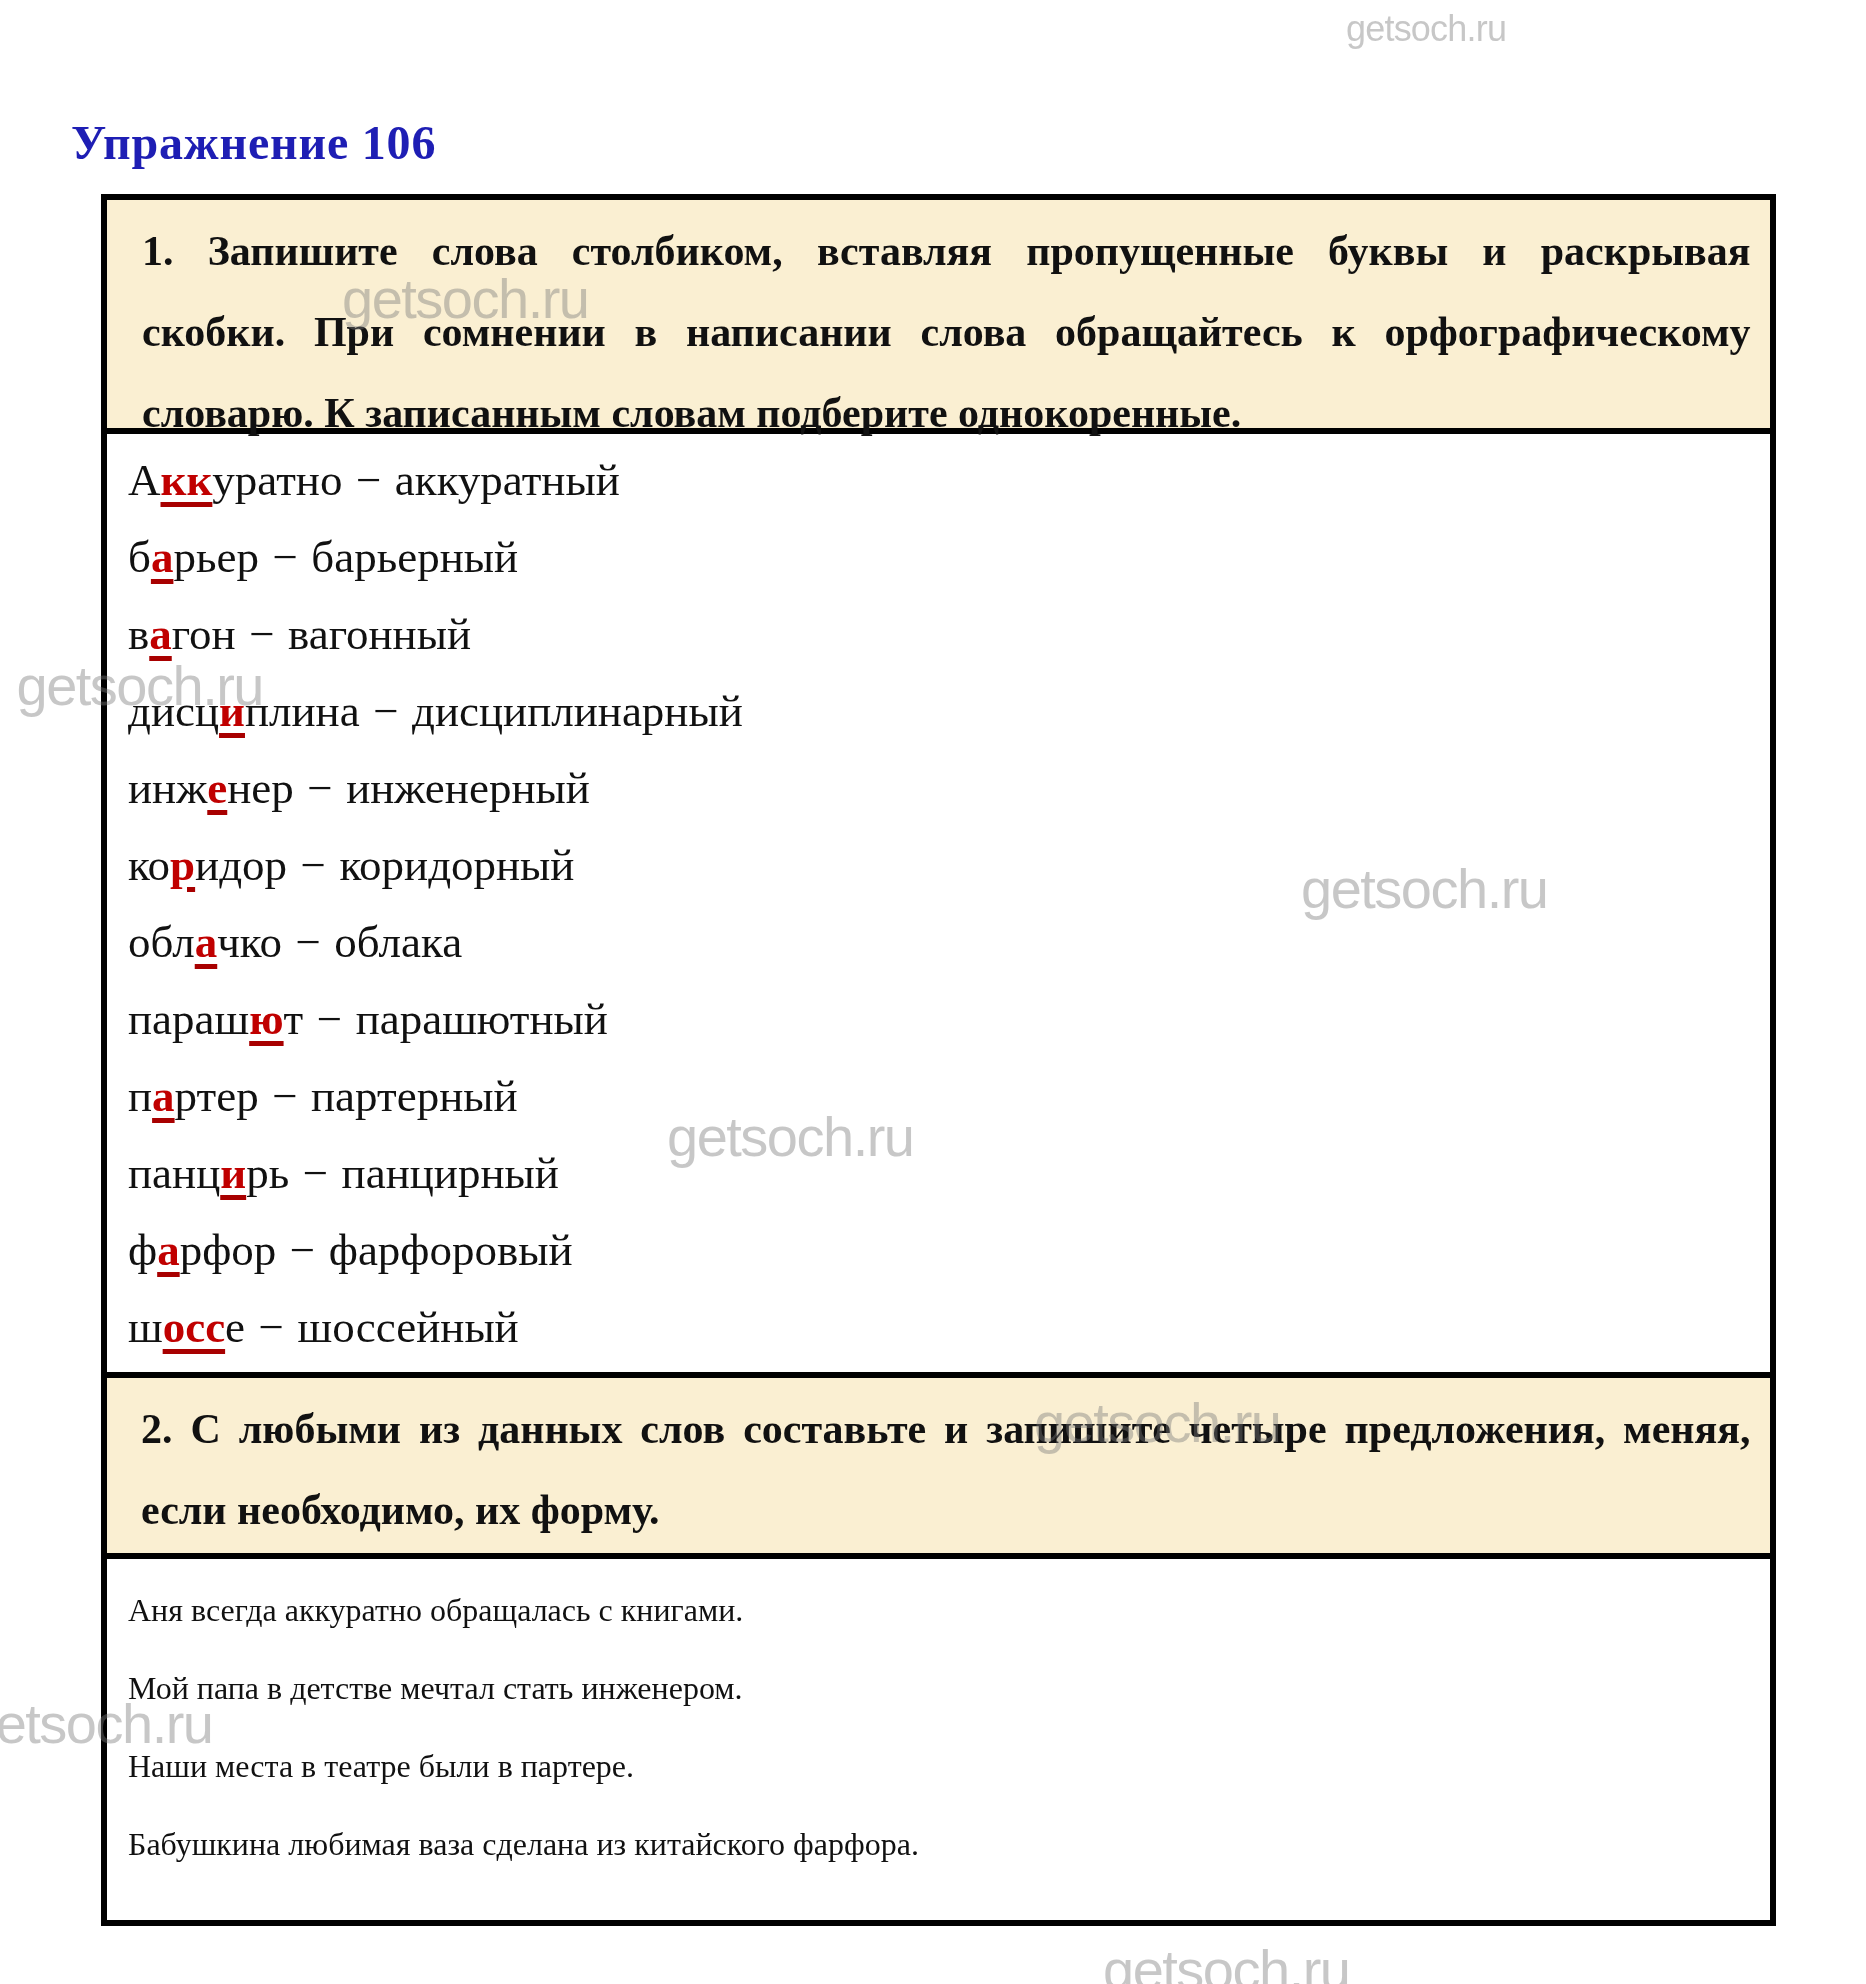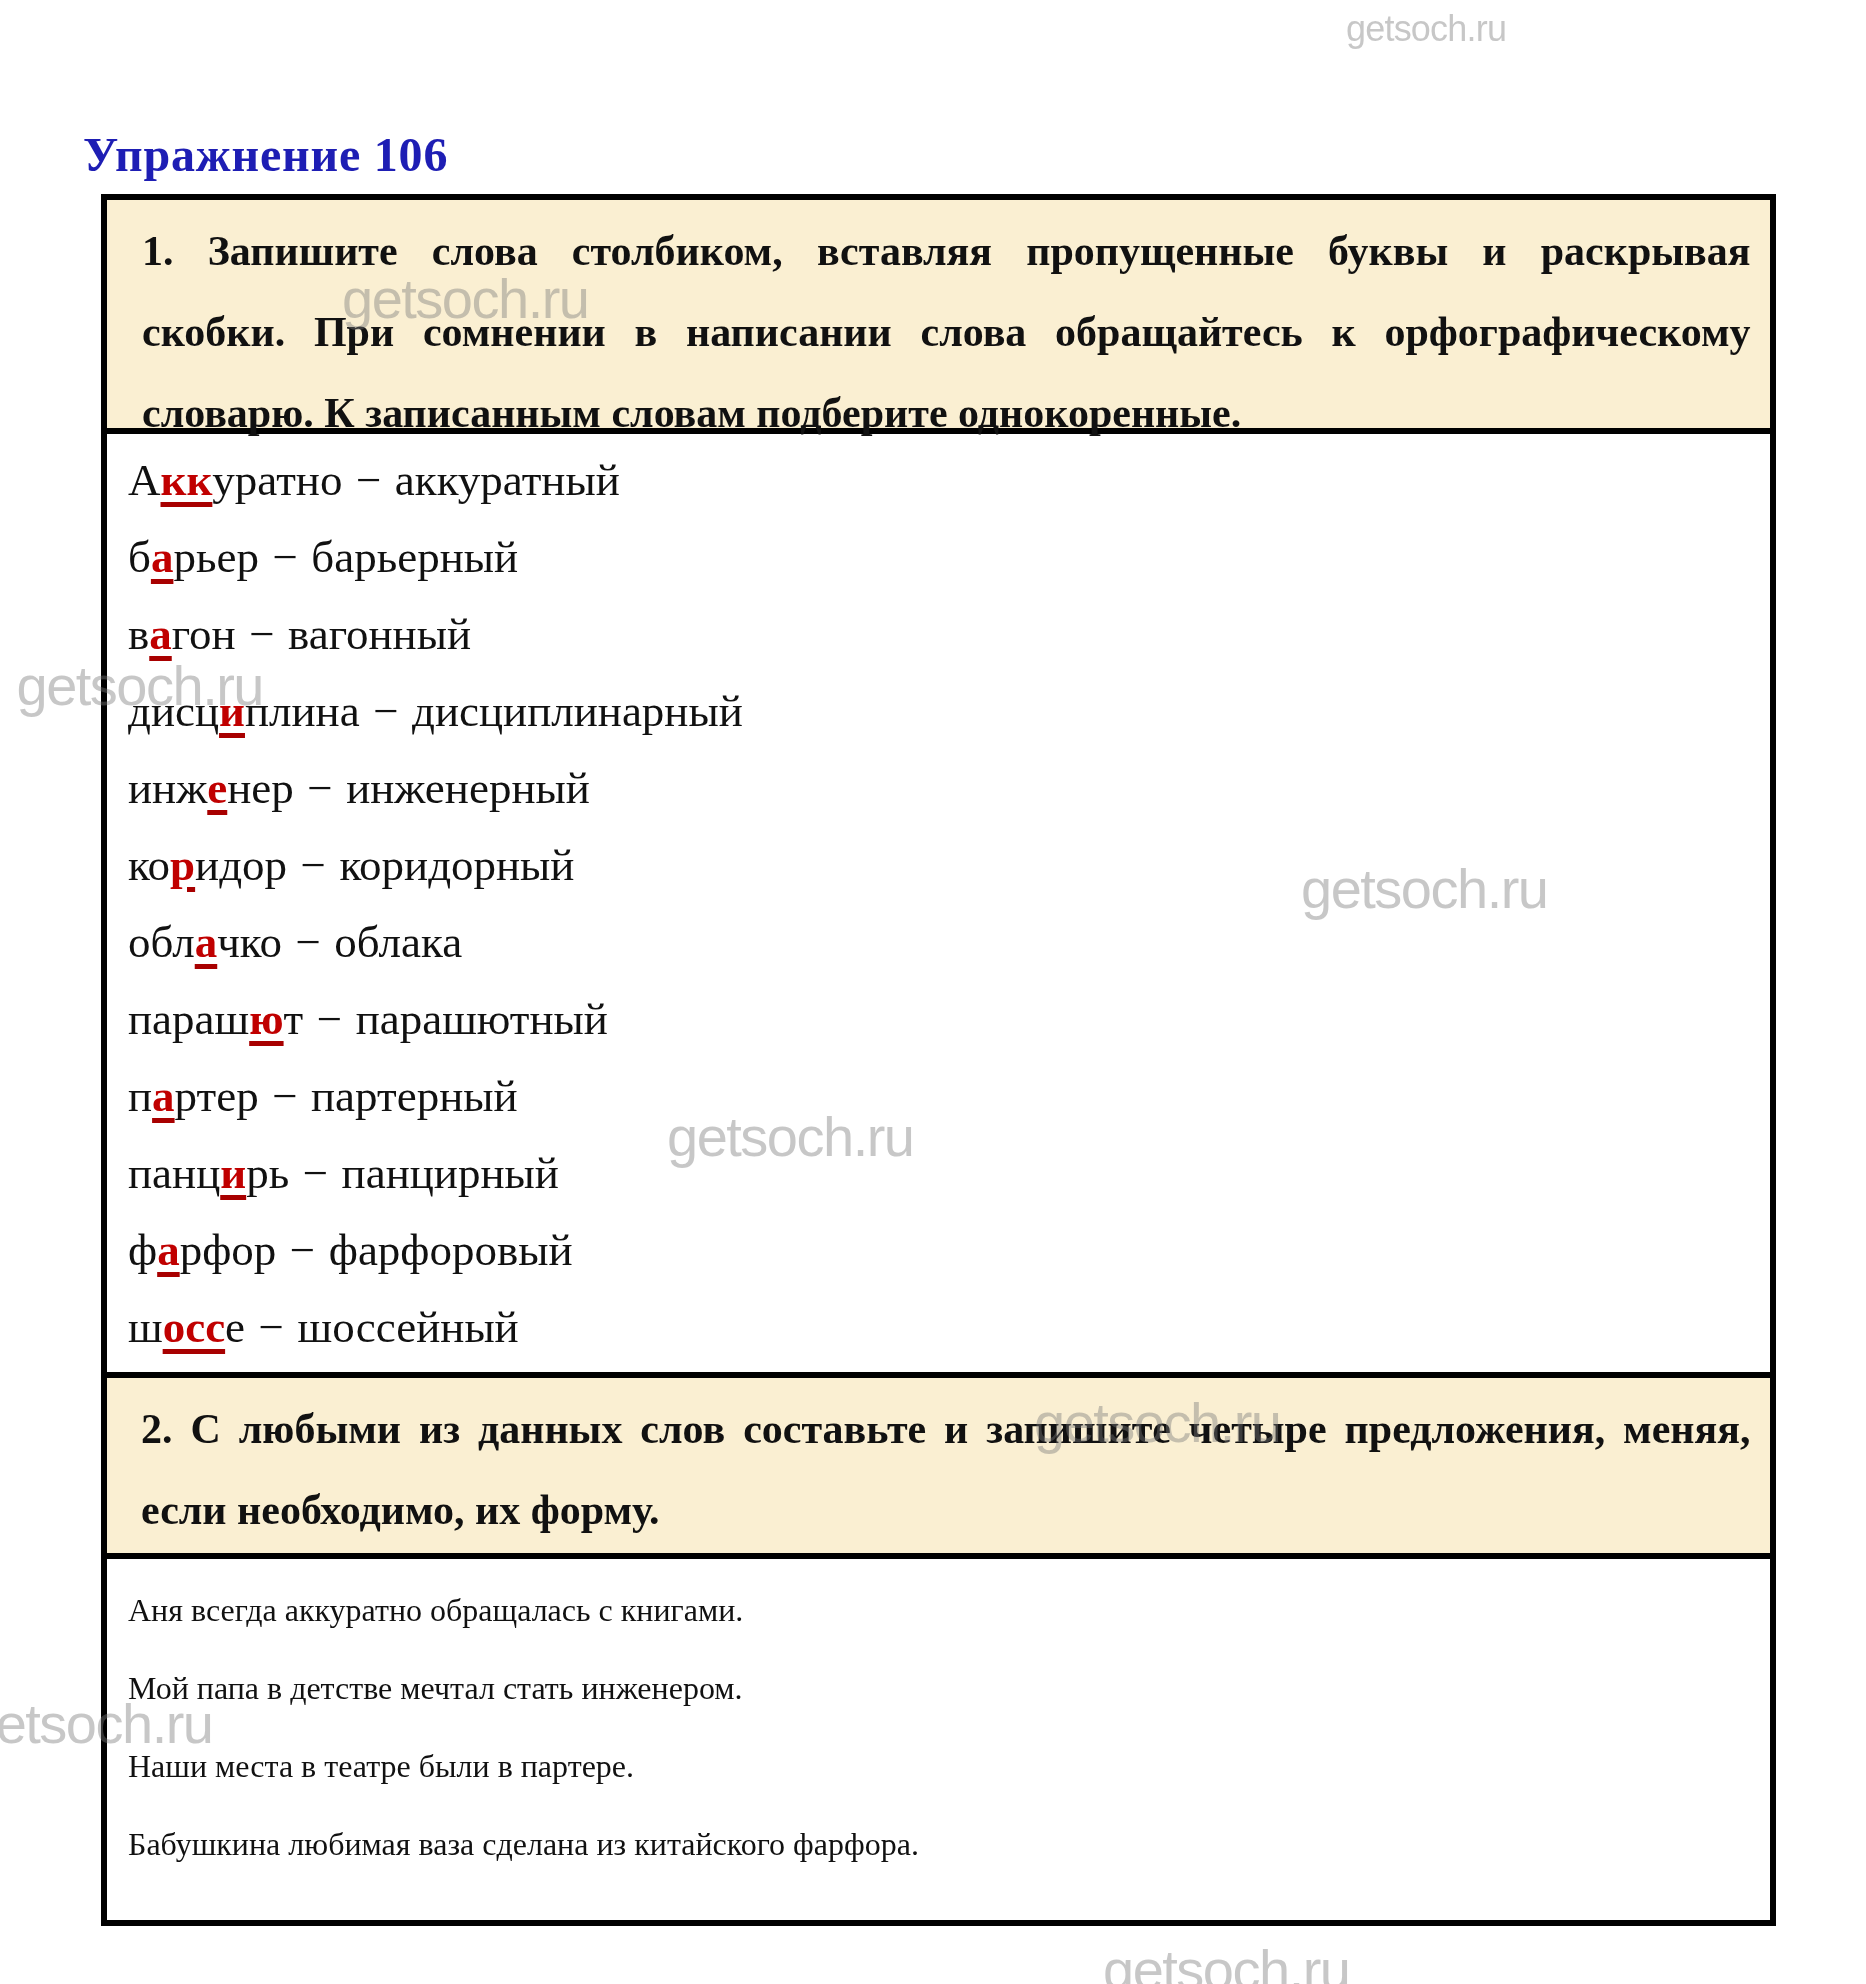--- a/index.html
+++ b/index.html
@@ -9,21 +9,21 @@
     background: #ffffff;
     overflow: hidden;
     font-family: "Liberation Serif", "DejaVu Serif", serif;
     color: #111111;
   }
 
   
   .title {
     position: absolute;
     left: 71px; top: 119px;
-    margin: 12px;
+    margin: 0;
     font-size: 48px;
     font-weight: bold;
     line-height: 1.0;
     color: #1e1eb4;
     letter-spacing: 0.8px;
   }
 
   
   .box {
     position: absolute;

